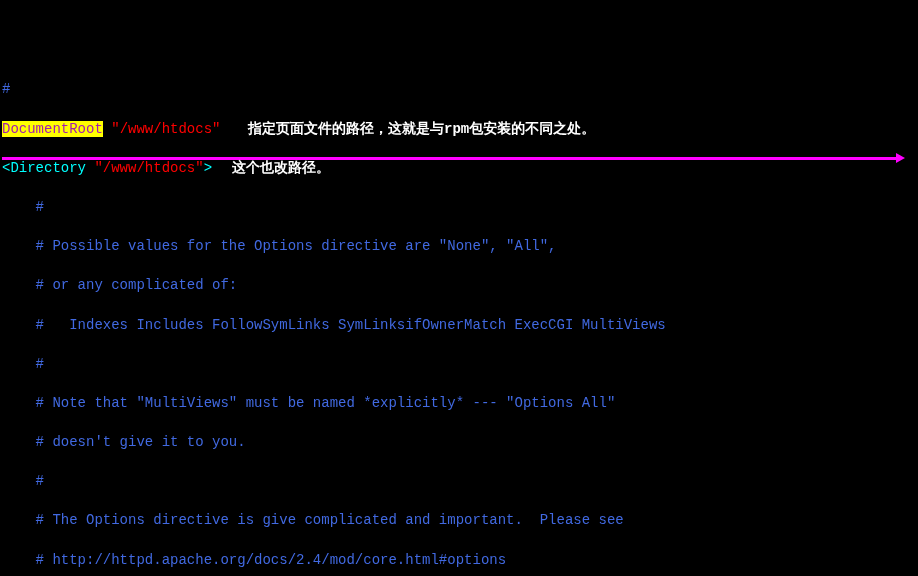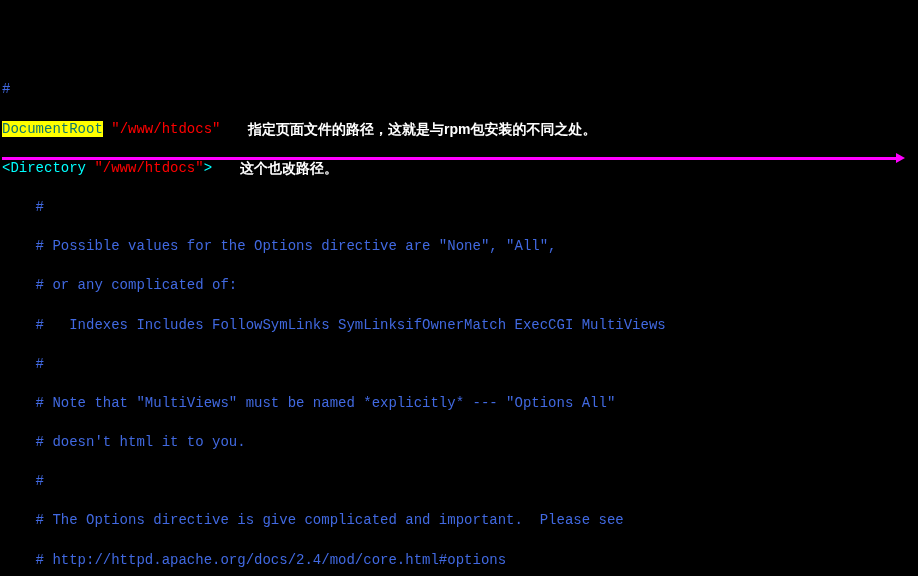--- a/index.html
+++ b/index.html
@@ -13,54 +13,54 @@
       padding: 2px;
       width: 918px;
       height: 576px;
       overflow: hidden;
     }
     .line { display: block; position: relative; }
     .cyan { color: #00ffff; }
     .red { color: #ff0000; }
     .comment { color: #4169e1; }
     .white-ann { color: #ffffff; font-weight: bold; font-family: "SimSun", "Microsoft YaHei", sans-serif; }
-    .hl-yellow { background: #ffff00; color: #0f766e; }
+    .hl-yellow { background: #ffff00; color: #a21caf; }
     .hl-red { color: #ff0000; }
     .arrow {
       position: absolute;
       height: 3px;
       background: #ff00ff;
       z-index: 1;
     }
     .arrow::after {
       content: '';
       position: absolute;
       right: -8px;
       top: -4px;
       border-left: 9px solid #ff00ff;
       border-top: 5px solid transparent;
       border-bottom: 5px solid transparent;
     }
-    .ann { position: absolute; white-space: nowrap; z-index: 2; }
+    .ann { position: absolute; white-space: nowrap; z-index: 2; font-family: Liberation Mono, monospace; }
   </style>
 </head>
 <body>
 
 
 
 <span class="line comment">#</span>
 <span class="line"><span class="hl-yellow">DocumentRoot</span><span class="hl-red"> "/www/htdocs"</span><span class="ann white-ann" style="left:246px;top:0;">指定页面文件的路径，这就是与rpm包安装的不同之处。</span></span>
-<span class="line" style="position:relative;"><span class="cyan">&lt;Directory</span><span class="red"> "/www/htdocs"</span><span class="cyan">&gt;</span><span class="ann white-ann" style="left:238px;top:0;">这个也改路径。</span><span class="arrow" style="left:0;width:895px;top:-2px;"></span></span>
+<span class="line" style="position:relative;"><span class="cyan">&lt;Directory</span><span class="red"> "/www/htdocs"</span><span class="cyan">&gt;</span><span class="ann white-ann" style="left:230px;top:0;">这个也改路径。</span><span class="arrow" style="left:0;width:895px;top:-2px;"></span></span>
 <span class="line comment">    #</span>
 <span class="line comment">    # Possible values for the Options directive are "None", "All",</span>
 <span class="line comment">    # or any complicated of:</span>
 <span class="line comment">    #   Indexes Includes FollowSymLinks SymLinksifOwnerMatch ExecCGI MultiViews</span>
 <span class="line comment">    #</span>
 <span class="line comment">    # Note that "MultiViews" must be named *explicitly* --- "Options All"</span>
-<span class="line comment">    # doesn't html it to you.</span>
+<span class="line comment">    # doesn't give it to you.</span>
 <span class="line comment">    #</span>
 <span class="line comment">    # The Options directive is give complicated and important.  Please see</span>
 <span class="line comment">    # http://httpd.apache.org/docs/2.4/mod/core.html#options</span>
 
 
 
 <span class="line"></span>
 
 
 

